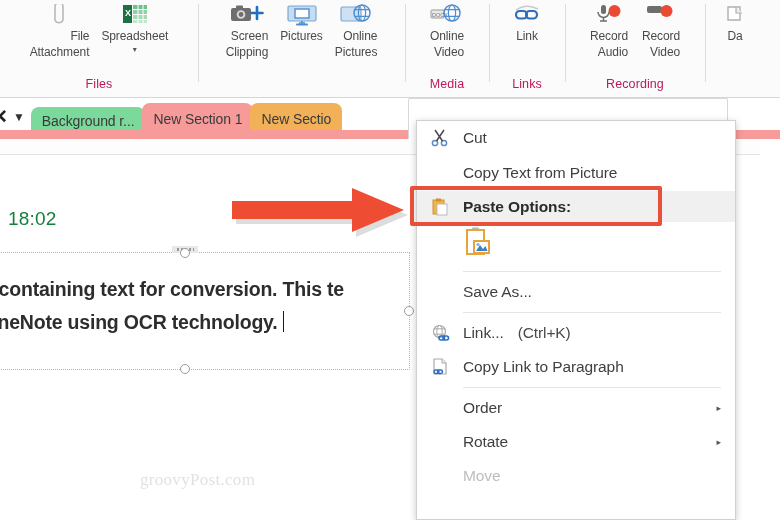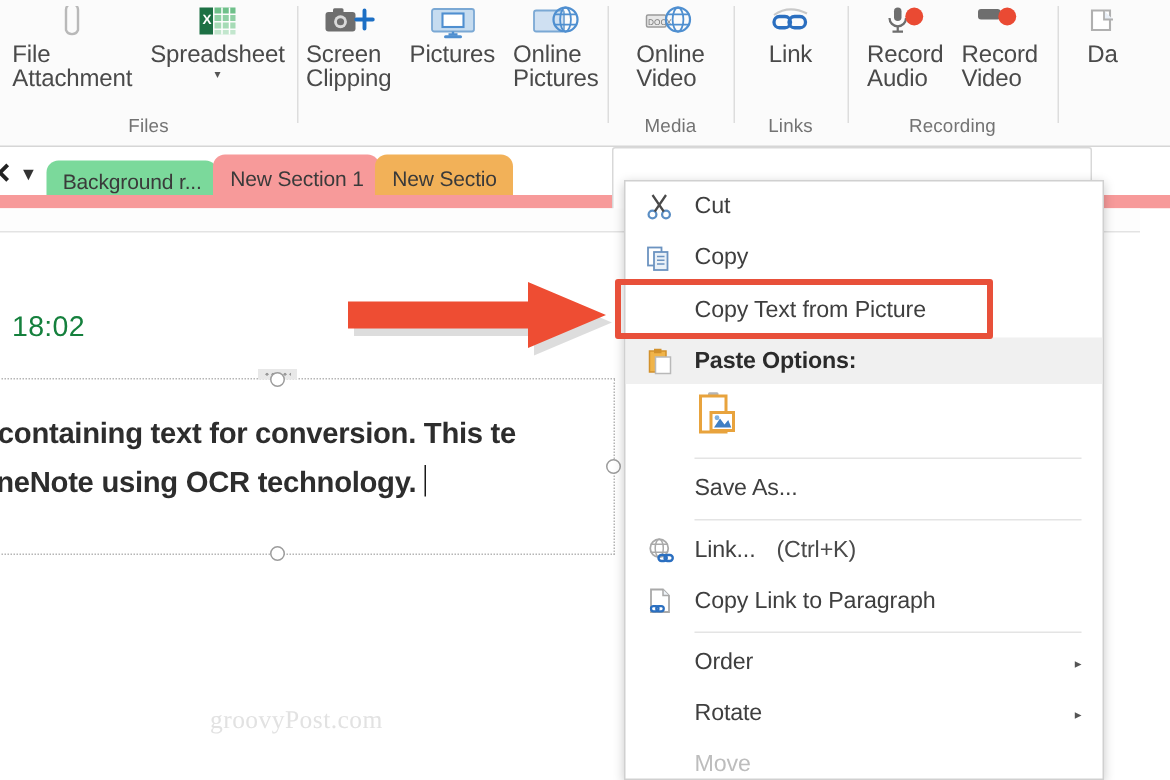--- a/index.html
+++ b/index.html
@@ -49,21 +49,21 @@
   }
   .rgroup-items {
     display: flex;
     flex-direction: row;
     align-items: flex-start;
     justify-content: center;
     flex: 1;
   }
   .rgroup-label {
     font-size: 12.5px;
-    color: #737373;
+    color: #be185d;
     text-align: center;
     padding-bottom: 5px;
     letter-spacing: .1px;
     white-space: nowrap;
   }
   .rbtn {
     display: flex;
     flex-direction: column;
     align-items: center;
     justify-content: flex-start;
@@ -73,24 +73,24 @@
   }
   .rbtn .ico {
     height: 26px;
     display: flex;
     align-items: center;
     justify-content: center;
     margin-bottom: 1px;
     position: relative;
   }
   .rbtn .cap {
-    font-size: 16px;
+    font-size: 12px;
     line-height: 15.5px;
     color: #4a4a4a;
-    text-align: left;
+    text-align: right;
     white-space: pre-line;
     letter-spacing: -.1px;
   }
   .rbtn .caret {
     font-size: 8px;
     color: #555;
     line-height: 7px;
     margin-top: 1px;
   }
 
@@ -503,30 +503,20 @@
       <span class="mico">
         <svg width="18" height="18" viewBox="0 0 18 18">
           <circle cx="4" cy="14" r="2.6" fill="none" stroke="#5b8ec4" stroke-width="1.5"></circle>
           <circle cx="13" cy="14" r="2.6" fill="none" stroke="#5b8ec4" stroke-width="1.5"></circle>
           <path d="M5.5 12 L13 1 M11.5 12 L4 1" stroke="#4a4a4a" stroke-width="1.5"></path>
         </svg>
       </span>
       <span>Cut</span>
     </div>
 
-    <div class="mitem">
-      <span class="mico">
-        <svg width="18" height="18" viewBox="0 0 18 18">
-          <rect x="1" y="2" width="9" height="12" fill="#ffffff" stroke="#6c93c0" stroke-width="1.2"></rect>
-          <rect x="5" y="5" width="9" height="12" fill="#eaf1f8" stroke="#6c93c0" stroke-width="1.2"></rect>
-          <path d="M7 8 H12 M7 10.5 H12 M7 13 H12" stroke="#6c93c0" stroke-width="1"></path>
-        </svg>
-      </span>
-      <span>Copy</span>
-    </div>
 
     <div class="mitem" style="height:36px;">
       <span>Copy Text from Picture</span>
     </div>
 
     <div class="mitem header bold">
       <span class="mico">
         <svg width="18" height="18" viewBox="0 0 18 18">
           <rect x="2" y="2" width="11" height="14" fill="#f0b44a" stroke="#d2912c" stroke-width="1"></rect>
           <rect x="5" y="0.5" width="5" height="3" fill="#d2912c"></rect>

